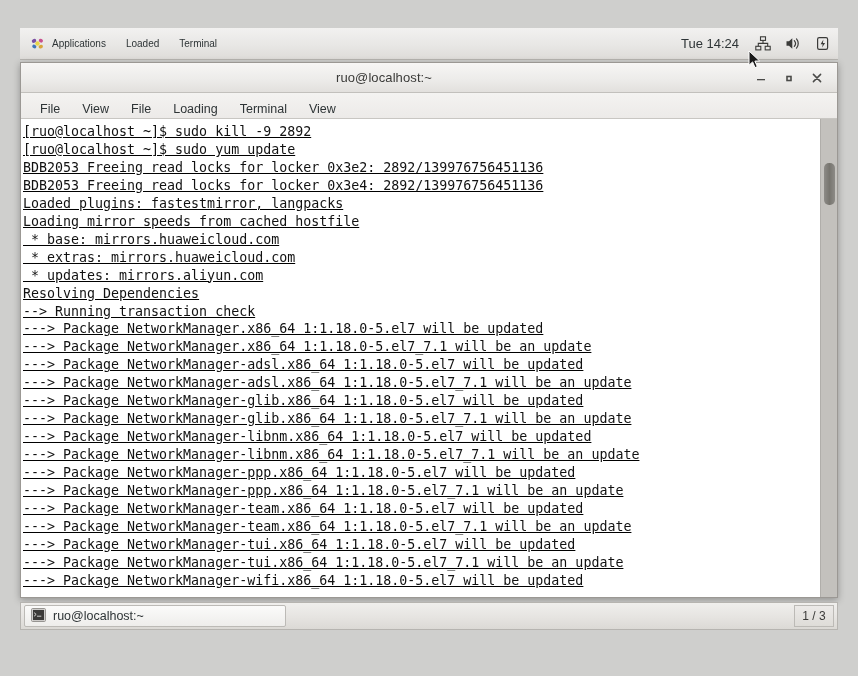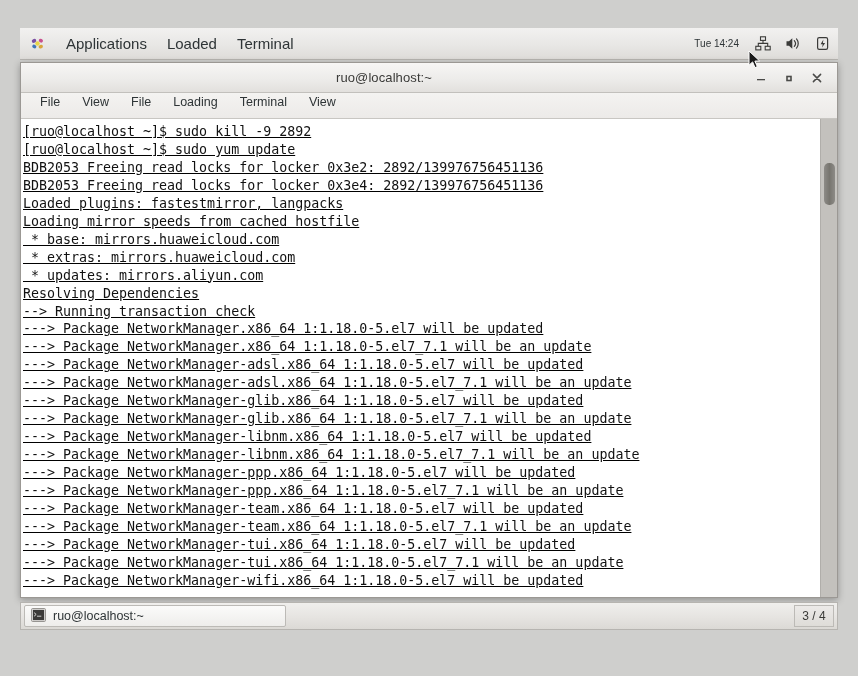--- a/index.html
+++ b/index.html
@@ -14,30 +14,30 @@
 
   
   #top-panel{
     position:absolute; left:20px; top:28px;
     width:818px; height:32px;
     background:linear-gradient(to bottom,#f2f1f0 0%,#e8e7e5 55%,#dedcd9 100%);
     border-bottom:1px solid #b6b4b0;
     display:flex; align-items:center;
   }
   .panel-menu{
-    font-size:15px; color:#2e3436;
+    font-size:10px; color:#2e3436;
     padding:0 10px; height:100%;
-    display:flex; align-items:center; gap:21px;
+    display:flex; align-items:center; gap:7px;
     cursor:default;
   }
   #applications-icon{
     width:15px; height:15px; position:relative; display:inline-block;
   }
   .panel-spacer{ flex:1; }
-  #clock{ font-size:10px; color:#2e3436; padding:0 9px; }
+  #clock{ font-size:13px; color:#2e3436; padding:0 9px; }
   .tray-icon{ padding:0 7px; display:flex; align-items:center; }
 
   
   #terminal-window{
     position:absolute; left:20px; top:62px;
     width:818px; height:536px;
     background:#f4f3f2;
     border:1px solid #9b9894;
     box-shadow:0 2px 7px rgba(0,0,0,.30);
     display:flex; flex-direction:column;
@@ -53,21 +53,21 @@
     letter-spacing:.1px;
   }
   .win-btn{
     width:28px; height:28px; display:flex; align-items:center; justify-content:center;
     font-size:13px; color:#4a4a48; cursor:default;
   }
   #menubar{
     height:26px;
     background:linear-gradient(to bottom,#f4f3f1 0%,#eceae8 100%);
     border-bottom:1px solid #c8c6c2;
-    display:flex; align-items:flex-start; padding-left:8px;
+    display:flex; align-items:flex-end; padding-left:8px;
   }
   .menu-item{
     font-size:12.5px; color:#2e3436; padding:2px 11px; cursor:default;
   }
   #terminal-body{
     flex:1; background:#ffffff; position:relative; display:flex; overflow:hidden;text-decoration:underline;
   }
   #term-text{
     flex:1;
     font-family:"DejaVu Sans Mono","Liberation Mono",monospace;
@@ -241,20 +241,20 @@
     <span>
       <svg width="15" height="14" viewBox="0 0 16 15">
         <rect x="0.6" y="0.6" width="14.8" height="13.8" rx="1" fill="#e9e8e6" stroke="#8a8884" stroke-width="1"></rect>
         <rect x="2" y="2" width="12" height="11" fill="#3c3b39"></rect>
         <path d="M3.3 5 L5.5 6.9 L3.3 8.8" fill="none" stroke="#e8e8e6" stroke-width="1"></path>
         <rect x="6.4" y="8.3" width="4.6" height="0.9" fill="#e8e8e6"></rect>
       </svg>
     </span>
     <span>ruo@localhost:~</span>
   </div>
-  <div id="workspace-switcher">3 / 4</div>
+  <div id="workspace-switcher">1 / 3</div>
 </div>
 
 <div id="mouse-cursor">
   <svg width="14" height="20" viewBox="0 0 14 20">
     <path d="M1 1 L1 15.2 L4.6 11.9 L7.0 17.6 L9.3 16.6 L6.9 11.1 L11.6 10.9 Z" fill="#1a1a1a" stroke="#ffffff" stroke-width="1"></path>
   </svg>
 </div>
 
 </body></html>

